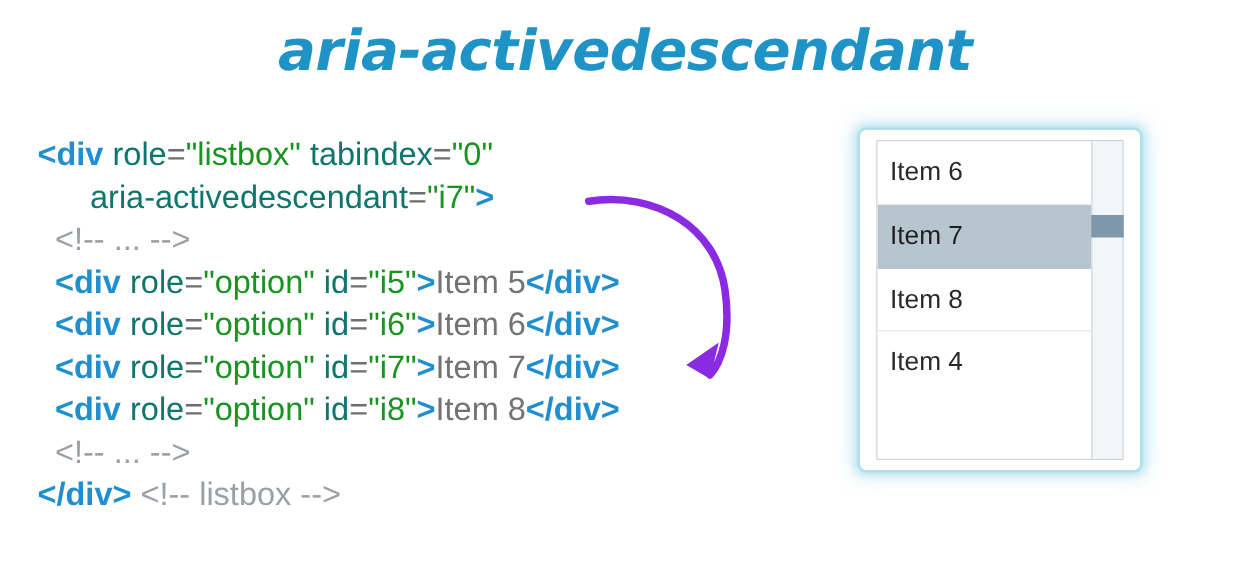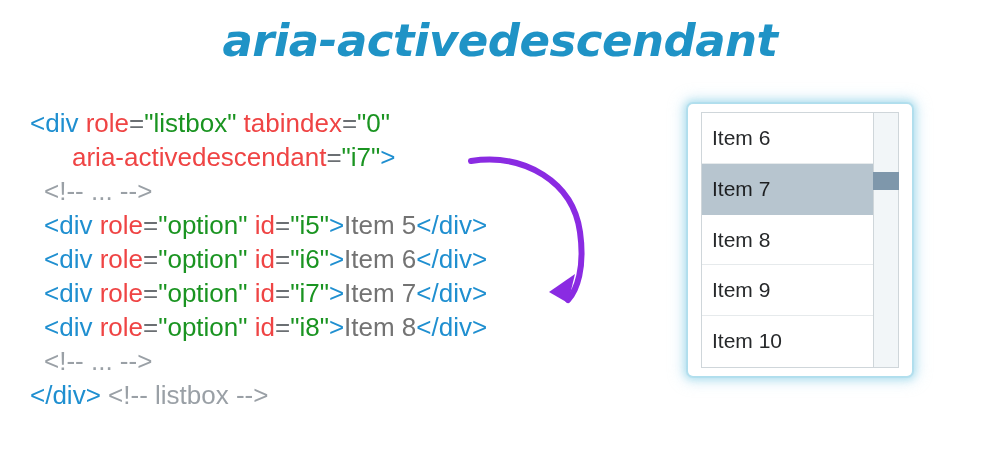--- a/index.html
+++ b/index.html
@@ -37,22 +37,22 @@
     position: absolute;
     left: 30px;
     top: 106px;
     font-family: "Liberation Sans", sans-serif;
     font-size: 26px;
     line-height: 34px;
     white-space: pre;
   }
   .code .ln { display: block; height: 34px; }
 
-  .tag     { color: #1f8fd0; }
-  .attr    { color: #ef4444; }
+  .tag     { color: #1f8fd0; font-weight: bold; }
+  .attr    { color: #0f766e; }
   .eq      { color: #6b6f73; }
   .val     { color: #1a9421; }
   .txt     { color: #737373; }
   .comment { color: #9aa0a6; }
 
   .ind1 { display: inline-block; width: 14px; }
   .ind2 { display: inline-block; width: 42px; }
 
   
   .arrow {
@@ -140,20 +140,19 @@
            C 130 128, 122 150, 113 160" fill="none" stroke="#8a2be2" stroke-width="6" stroke-linecap="round"></path>
   <path d="M 113 163 L 120 134 L 94 152 Z" fill="#8a2be2"></path>
 </svg>
 
 <div class="listbox-wrap">
   <div class="listbox-inner">
     <div class="list" id="option-list">
         <div class="opt">Item 6</div>
         <div class="opt selected">Item 7</div>
         <div class="opt">Item 8</div>
-        <div class="opt">Item 9</div>
-        <div class="opt">Item 10</div>
+        <div class="opt">Item 4</div>
       </div>
     <div class="scrollbar">
       <div class="scroll-thumb" id="scroll-thumb" style="top: 58.88px; height: 17.92px;"></div>
     </div>
   </div>
 </div>
 
 </body></html>

